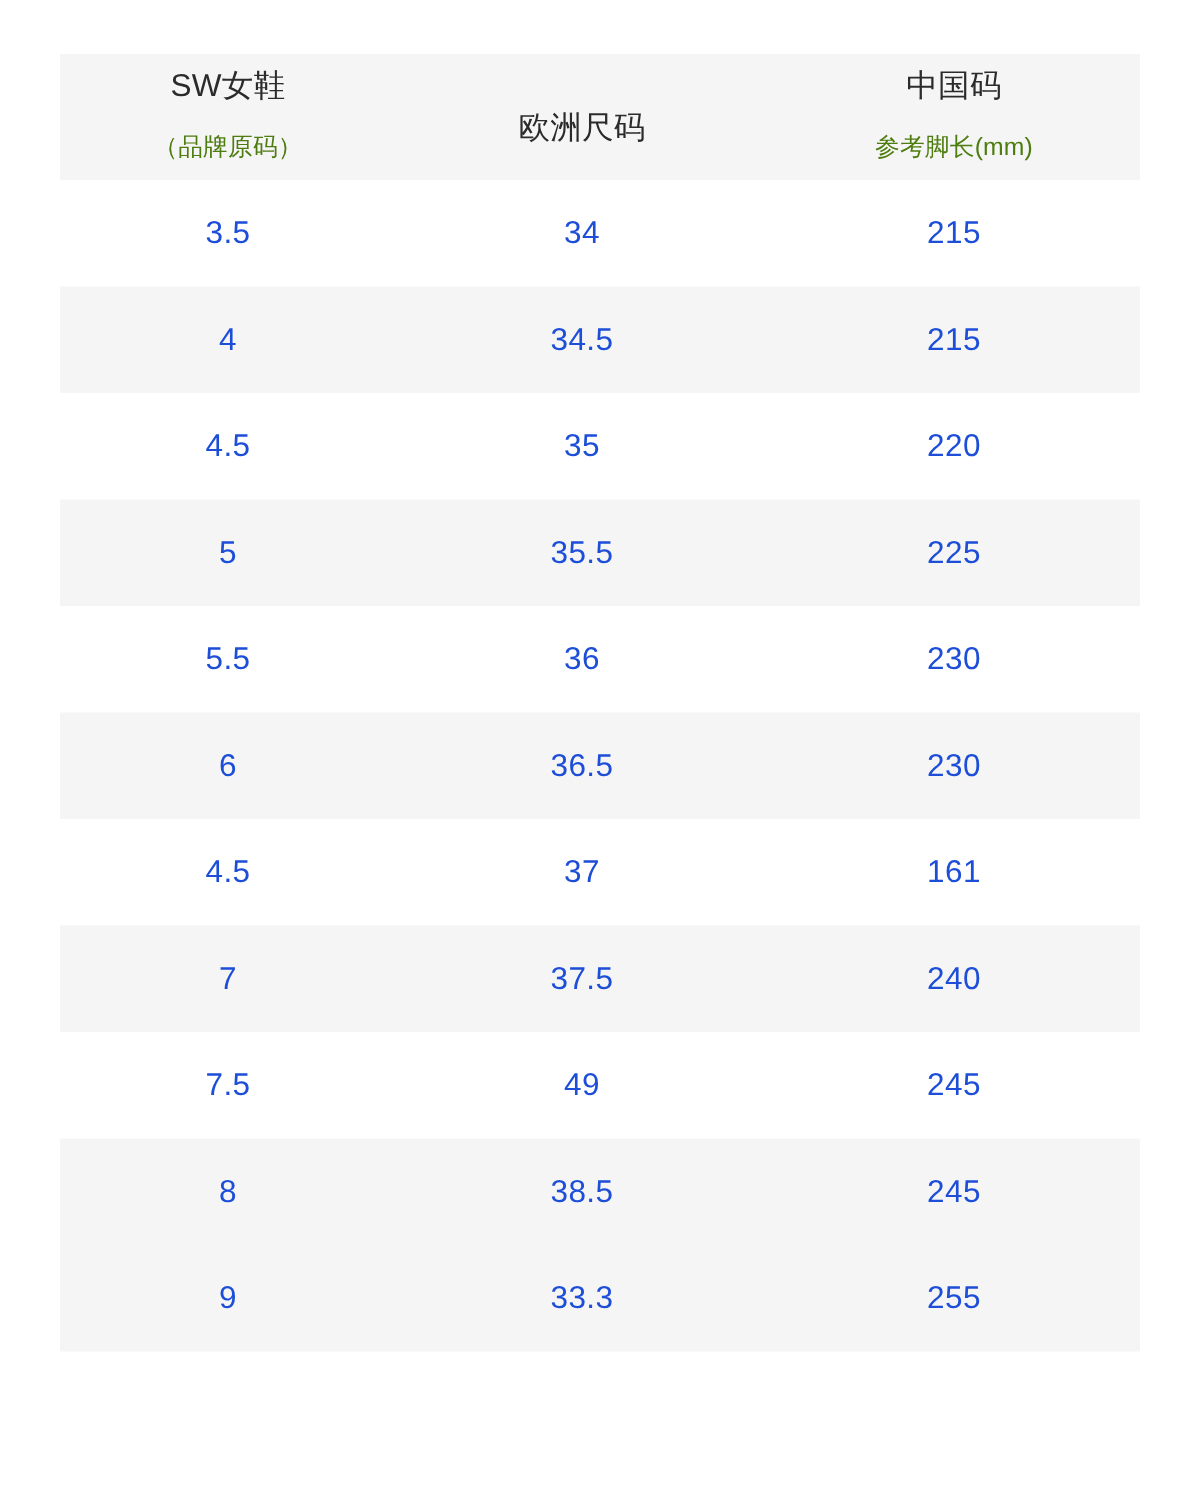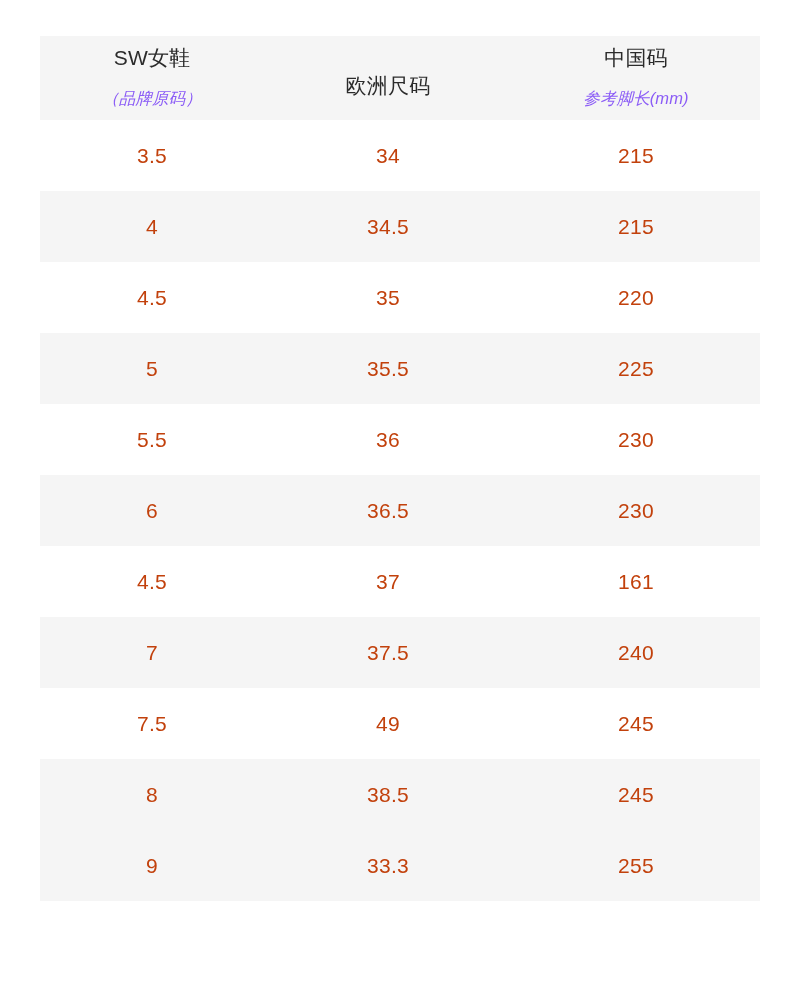--- a/index.html
+++ b/index.html
@@ -61,25 +61,24 @@
     font-size: 21px;
     font-weight: 500;
     color: #2b2b2b;
     letter-spacing: 0.2px;
     white-space: nowrap;
   }
 
   .header-sub {
     font-size: 16.5px;
     font-weight: 400;
-    color: #8b5cf6;
+    color: #4d7c0f;
     letter-spacing: 0.1px;
     white-space: nowrap;
     margin-top: 17px;
-    font-style: italic;
   }
 
   
   th.col-header-eu .header-cell-inner {
     justify-content: flex-start;
     padding-top: 18px;
     align-items: center;
   }
 
   tbody tr.data-row {
@@ -88,21 +87,21 @@
   tbody tr.row-light { background: #ffffff; }
   tbody tr.row-shaded { background: #f5f5f5; }
 
   tbody td {
     height: 71px;
     padding: 0;
     margin: 0;
     text-align: center;
     vertical-align: middle;
     font-size: 21px;
-    color: #c2410c;
+    color: #1d4ed8;
     font-weight: 400;
     letter-spacing: 0.3px;
   }
 </style>
 </head>
 <body style="background: rgb(255, 255, 255);">
 
 <div id="size-chart-wrapper">
   <table class="size-table">
     <colgroup>

